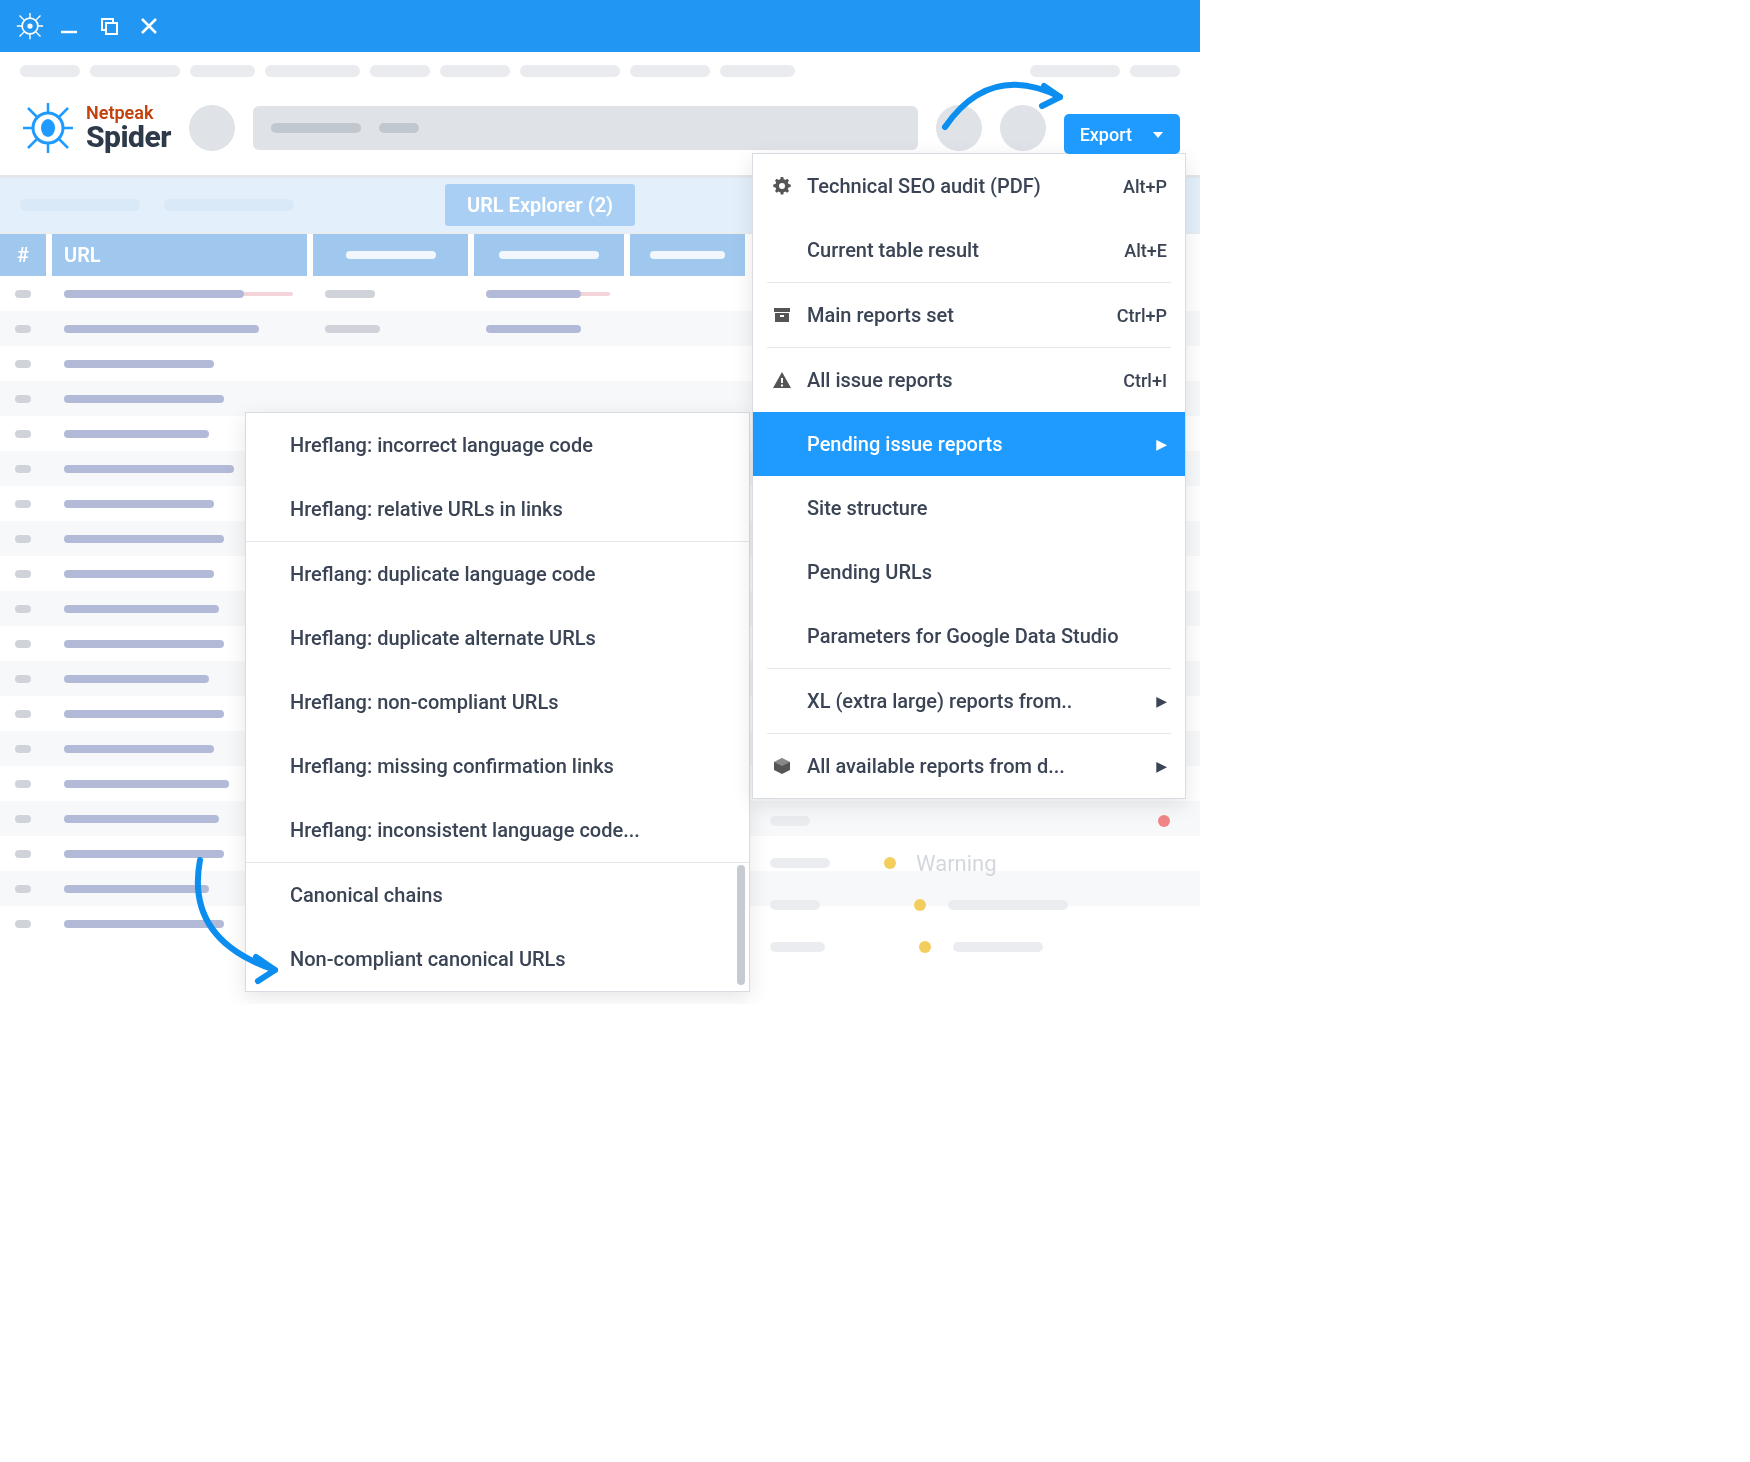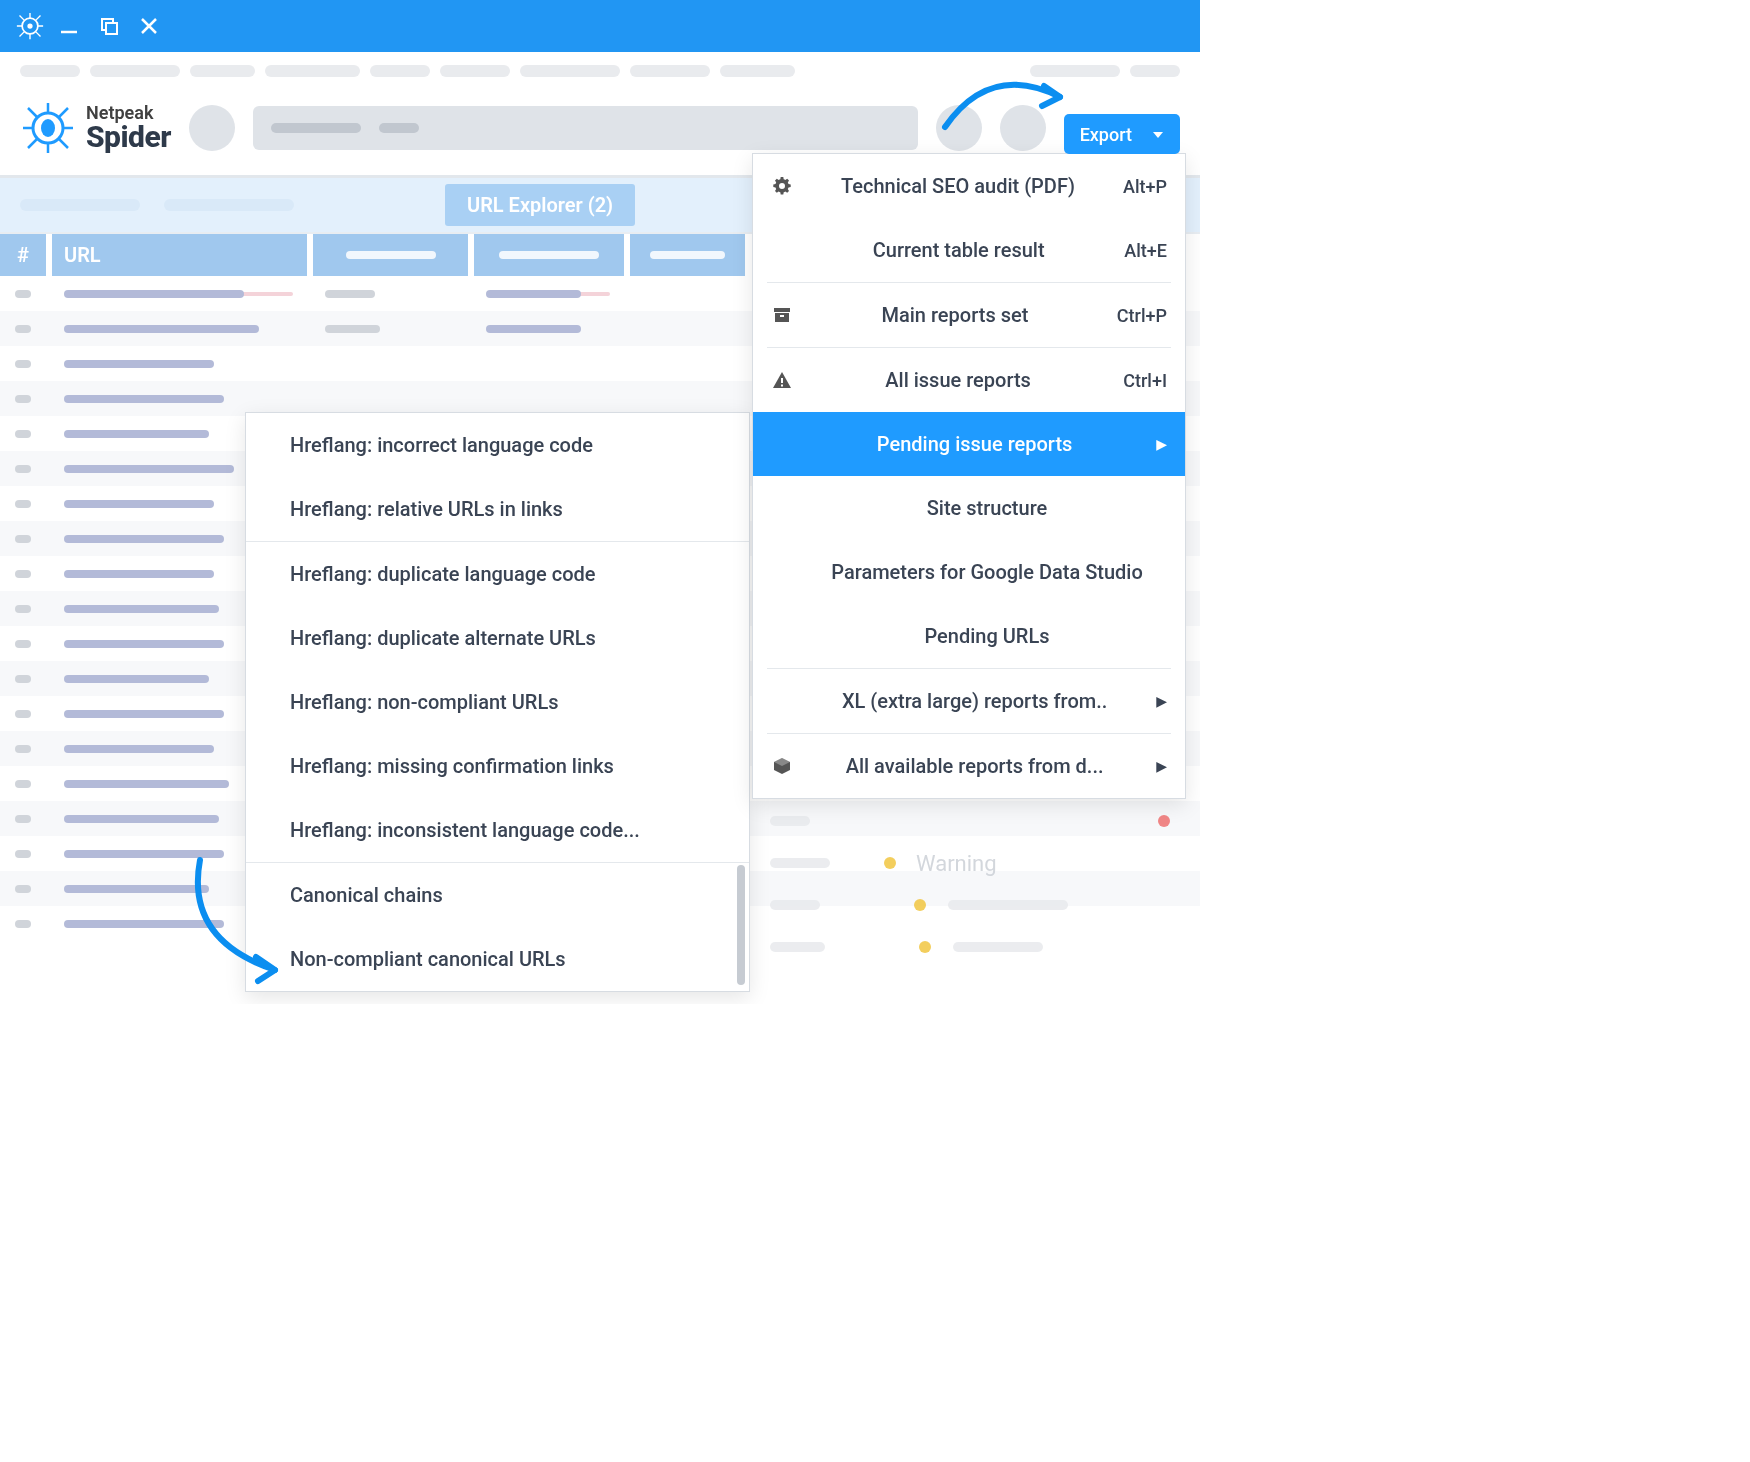--- a/index.html
+++ b/index.html
@@ -52,21 +52,21 @@
     padding: 0 20px;
     gap: 18px;
     border-bottom: 3px solid #e2e7ec;
     position: relative;
   }
   .logo {
     display: flex; align-items: center; gap: 10px;
   }
   .logo-icon { width: 56px; height: 56px; }
   .logo-text { display: flex; flex-direction: column; line-height: 1; }
-  .logo-text .l1 { font-size: 18px; color: #404040; font-weight: 600; }
+  .logo-text .l1 { font-size: 18px; color: #c2410c; font-weight: 600; }
   .logo-text .l2 { font-size: 30px; color: #2e3a4a; font-weight: 800; letter-spacing: -0.5px; }
   .circ-ph {
     width: 46px; height: 46px;
     background: #dfe3e8;
     border-radius: 50%;
   }
   .urlbar {
     flex: 1;
     height: 44px;
     background: #dfe3e8;
@@ -193,21 +193,20 @@
   }
   .menu-item {
     display: flex;
     align-items: center;
     height: 64px;
     padding: 0 18px;
     gap: 14px;
     font-size: 20px;
     color: #3a4454;
     cursor: pointer;
-    text-align: center;
   }
   .menu-item.highlighted { background: #1f9bff; color: #fff; }
   .menu-item .mi-icon { width: 22px; display:flex; justify-content:center; color:#555; }
   .menu-item.highlighted .mi-icon { color:#fff; }
   .menu-item .mi-label { flex: 1; font-weight: 500; }
   .menu-item .mi-shortcut { font-size: 18px; color: #3a4454; font-weight: 500; }
   .menu-item.highlighted .mi-shortcut, .menu-item.highlighted .mi-arrow { color: #fff; }
   .menu-item .mi-arrow { font-size: 14px; color: #3a4454; }
   .menu-sep { height: 1px; background: #e4e8ec; margin: 0 14px; }
 
@@ -624,25 +623,25 @@
       <span class="mi-icon"></span>
       <span class="mi-label">Pending issue reports</span>
       <span class="mi-arrow">▶</span>
     </div>
     <div class="menu-item">
       <span class="mi-icon"></span>
       <span class="mi-label">Site structure</span>
     </div>
     <div class="menu-item">
       <span class="mi-icon"></span>
+      <span class="mi-label">Pending URLs</span>
+    </div>
+    <div class="menu-item">
+      <span class="mi-icon"></span>
       <span class="mi-label">Parameters for Google Data Studio</span>
-    </div>
-    <div class="menu-item">
-      <span class="mi-icon"></span>
-      <span class="mi-label">Pending URLs</span>
     </div>
     <div class="menu-sep"></div>
     <div class="menu-item">
       <span class="mi-icon"></span>
       <span class="mi-label">XL (extra large) reports from..</span>
       <span class="mi-arrow">▶</span>
     </div>
     <div class="menu-sep"></div>
     <div class="menu-item">
       <span class="mi-icon">

